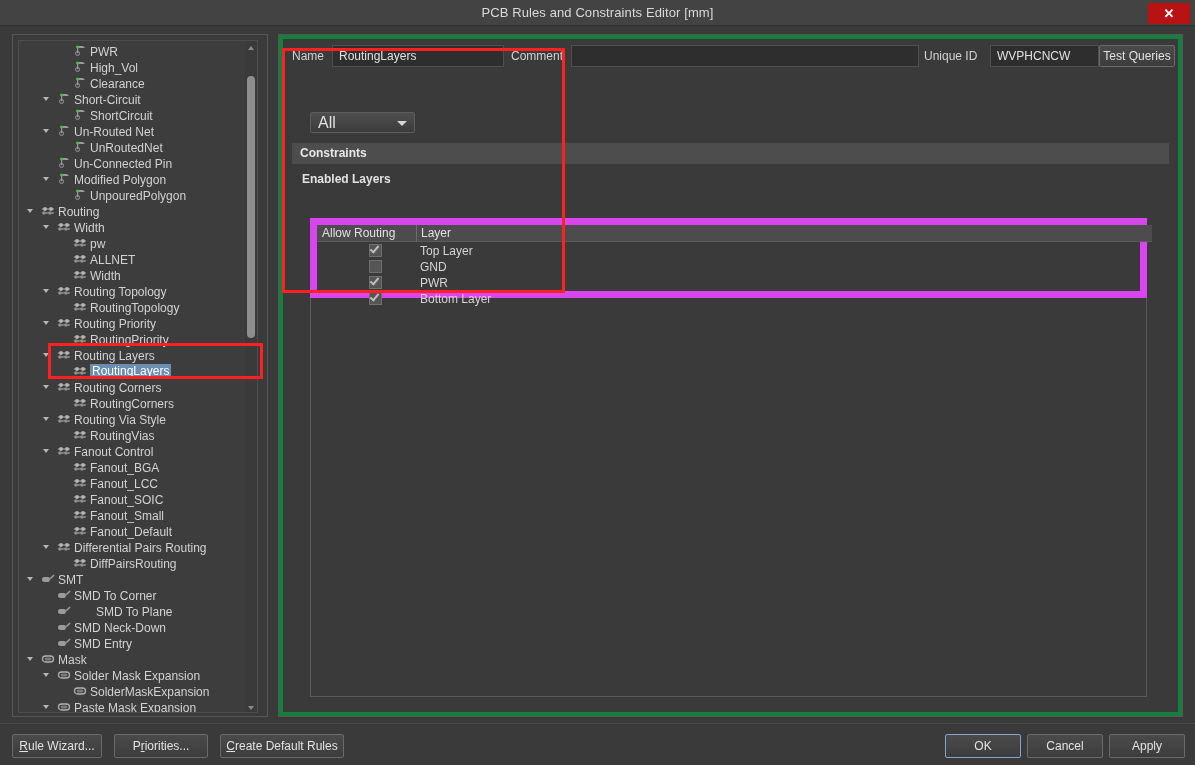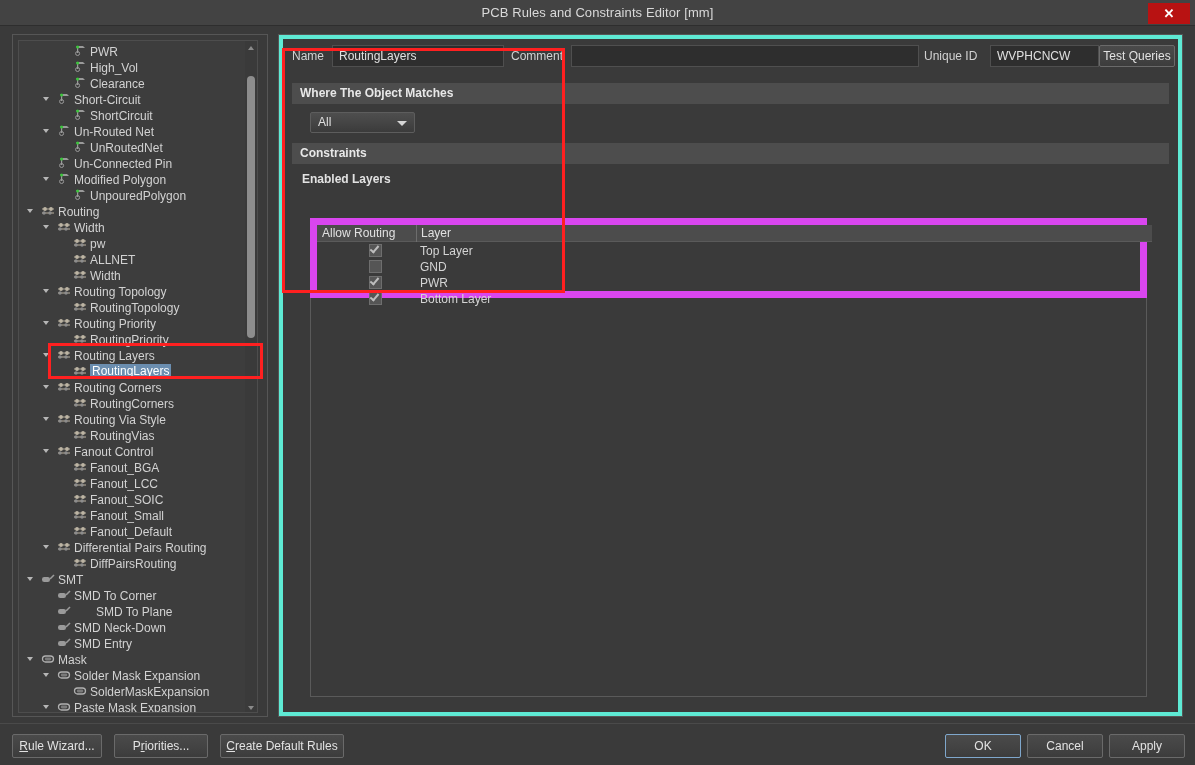--- a/index.html
+++ b/index.html
@@ -126,21 +126,21 @@
     width: 8px; height: 262px;
     background: #8d8d8d;
     border-radius: 4px;
     cursor: pointer;
   }
 
   
   #content-panel {
     position: absolute; left: 278px; top: 8px;
     width: 905px; height: 683px;
-    background: #5eead4;
+    background: #15803d;
     border: 1px solid #565656;
   }
   #content-inner {
     position: absolute; left: 4px; top: 4px;
     width: 895px; height: 673px;
     background: #3a3a3a;
   }
 
   
   #toprow { position: absolute; left: 0; top: 6px; width: 895px; height: 30px; }
@@ -191,21 +191,21 @@
   #scope-select {
     position: absolute; left: 27px; top: 119px;
     width: 105px; height: 21px;
     background: linear-gradient(to bottom,#4e4e4e 0%,#464646 45%,#3b3b3b 100%);
     border: 1px solid #5d5d5d;
     border-radius: 2px;
     cursor: pointer;
   }
   #scope-select .sv {
     position: absolute; left: 7px; top: 0; line-height: 19px;
-    font-size: 12px; color: #e0e0e0;
+    font-size: 16px; color: #e0e0e0;
   }
   #scope-select .dn-arrow {
     position: absolute; right: 7px; top: 8px;
     width: 0; height: 0;
     border-left: 5px solid transparent; border-right: 5px solid transparent;
     border-top: 5px solid #d6d6d6;
   }
 
   
   #layers-table {
@@ -588,21 +588,20 @@
       <div id="toprow">
         <div class="fld-label" style="left:9px; top:0;">Name</div>
         <input class="txtbox" id="name-input" style="left: 49px; top: 0px; width: 172px;" value="RoutingLayers">
         <div class="fld-label" style="left:228px; top:0;">Comment</div>
         <input class="txtbox" id="comment-input" style="left: 288px; top: 0px; width: 348px;" value="">
         <div class="fld-label" style="left:641px; top:0;">Unique ID</div>
         <input class="txtbox" id="uid-input" style="left: 707px; top: 0px; width: 109px;" value="WVPHCNCW">
         <button class="btn" id="test-queries-btn" style="left:816px;">Test Queries</button>
       </div>
 
-      <div class="section-hdr" style="top:44px;">Where The Object Matches</div>
 
       <div id="scope-select" style="top:73px;">
         <span class="sv">All</span>
         <span class="dn-arrow"></span>
       </div>
 
       <div class="section-hdr" style="top:104px;">Constraints</div>
 
       <div class="sub-hdr" style="top:133px;">Enabled Layers</div>
 

